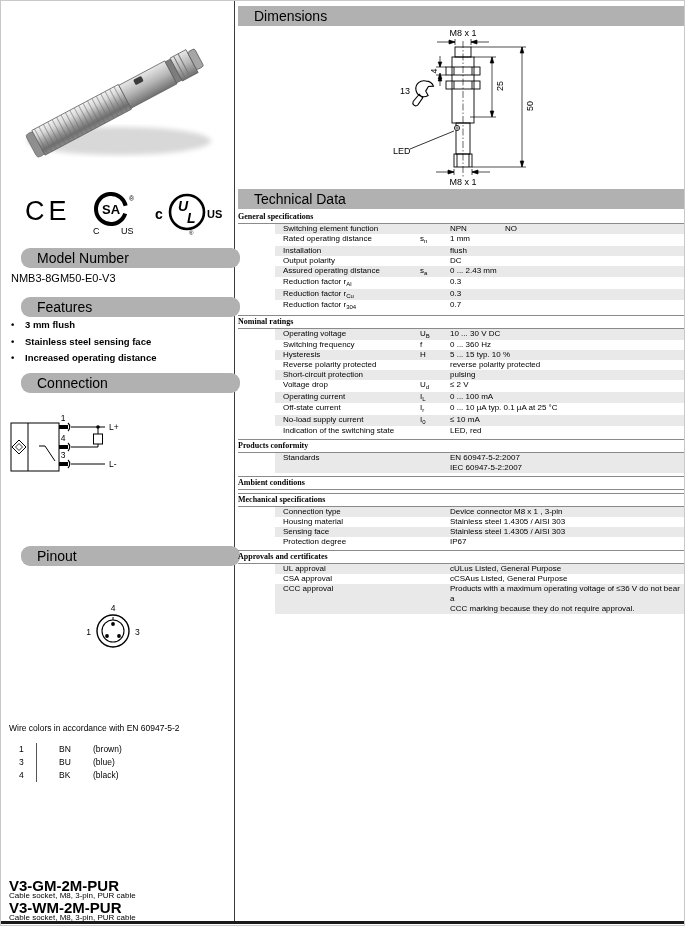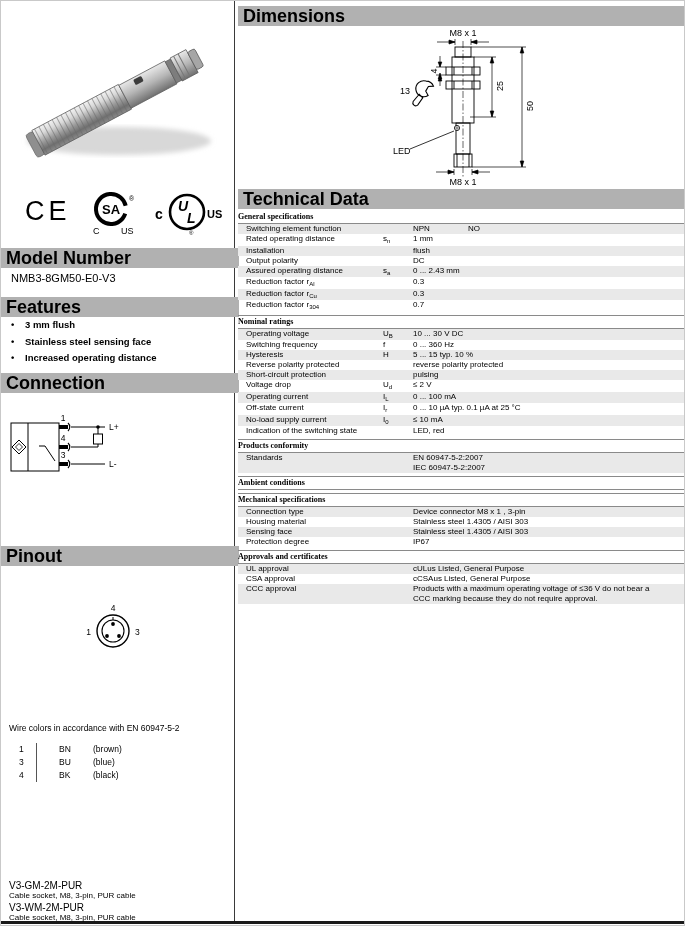--- a/index.html
+++ b/index.html
@@ -2,46 +2,46 @@
 <html><head>
 <meta charset="utf-8">
 <style>
   html,body{margin:0;padding:0;background:#e8e8e8;}
   .page{position:relative;width:685px;height:926px;background:#fff;border:1px solid #c9c9c9;
         box-sizing:border-box;font-family:"Liberation Sans",sans-serif;color:#000;overflow:hidden;}
   .col-divider{position:absolute;left:233px;top:0;width:1px;height:921px;background:#3a3a3a;}
   .bottom-rule{position:absolute;left:0;top:920px;width:685px;height:3px;background:#1a1a1a;}
 
   .hdr{position:absolute;background:#b1b1b1;height:20px;line-height:20px;
-       font-size:18px;font-weight:bold;padding-left:5px;box-sizing:border-box;}
-  .hdr-left{left:0;width:238px;}
+       font-size:14px;font-weight:normal;padding-left:16px;box-sizing:border-box;}
+  .hdr-left{left:20px;width:219px;border-radius:9px;}
   .hdr-right{left:237px;width:446px;}
 
   
   .model-number{position:absolute;left:10px;top:271px;font-size:11px;font-weight:normal;}
   .features{position:absolute;left:10px;top:318px;font-size:9.5px;font-weight:bold;}
   .features .feat{display:flex;margin-bottom:5.5px;}
   .features .bullet{width:14px;}
   .wire-note{position:absolute;left:8px;top:722px;font-size:8.5px;}
   .wire-table{position:absolute;left:8px;top:742px;font-size:8.5px;}
   .wire-row{display:flex;height:13px;line-height:13px;}
   .wc-num{width:28px;padding-left:10px;box-sizing:border-box;border-right:1px solid #555;}
   .wc-code{width:56px;padding-left:22px;box-sizing:border-box;}
   .wc-name{padding-left:0;}
   .accessories{position:absolute;left:8px;top:879px;}
-  .acc-model{font-size:10px;font-weight:normal;line-height:11px;}
+  .acc-model{font-size:15px;font-weight:bold;line-height:11px;}
   .acc-desc{font-size:8px;line-height:10px;margin-bottom:1px;}
   .logos{position:absolute;left:0;top:188px;width:233px;height:48px;}
 
   
   .tech-table{position:absolute;left:237px;top:210px;width:446px;font-size:8px;}
   .t-sec-nf{margin-top:3px;}
   .t-sec-h{font-weight:bold;height:12px;line-height:11px;border-bottom:1px solid #8a8a8a;font-family:Liberation Serif, serif;}
   .t-sec-nf .t-sec-h{border-top:1px solid #8a8a8a;}
-  .t-row{display:flex;min-height:10px;line-height:10px;}
+  .t-row{display:flex;min-height:10px;line-height:10px;margin-left:37px;}
   .t-row.shade{background:#e9e9e9;}
   .t-lab{width:145px;padding-left:8px;box-sizing:border-box;}
   .t-sym{width:30px;}
   .t-val{flex:1;}
   .t-val2{margin-left:38px;}
   sub{font-size:6px;vertical-align:-1.5px;}
 
   svg text{font-family:"Liberation Sans",sans-serif;}
   .abs{position:absolute;}
 </style>

